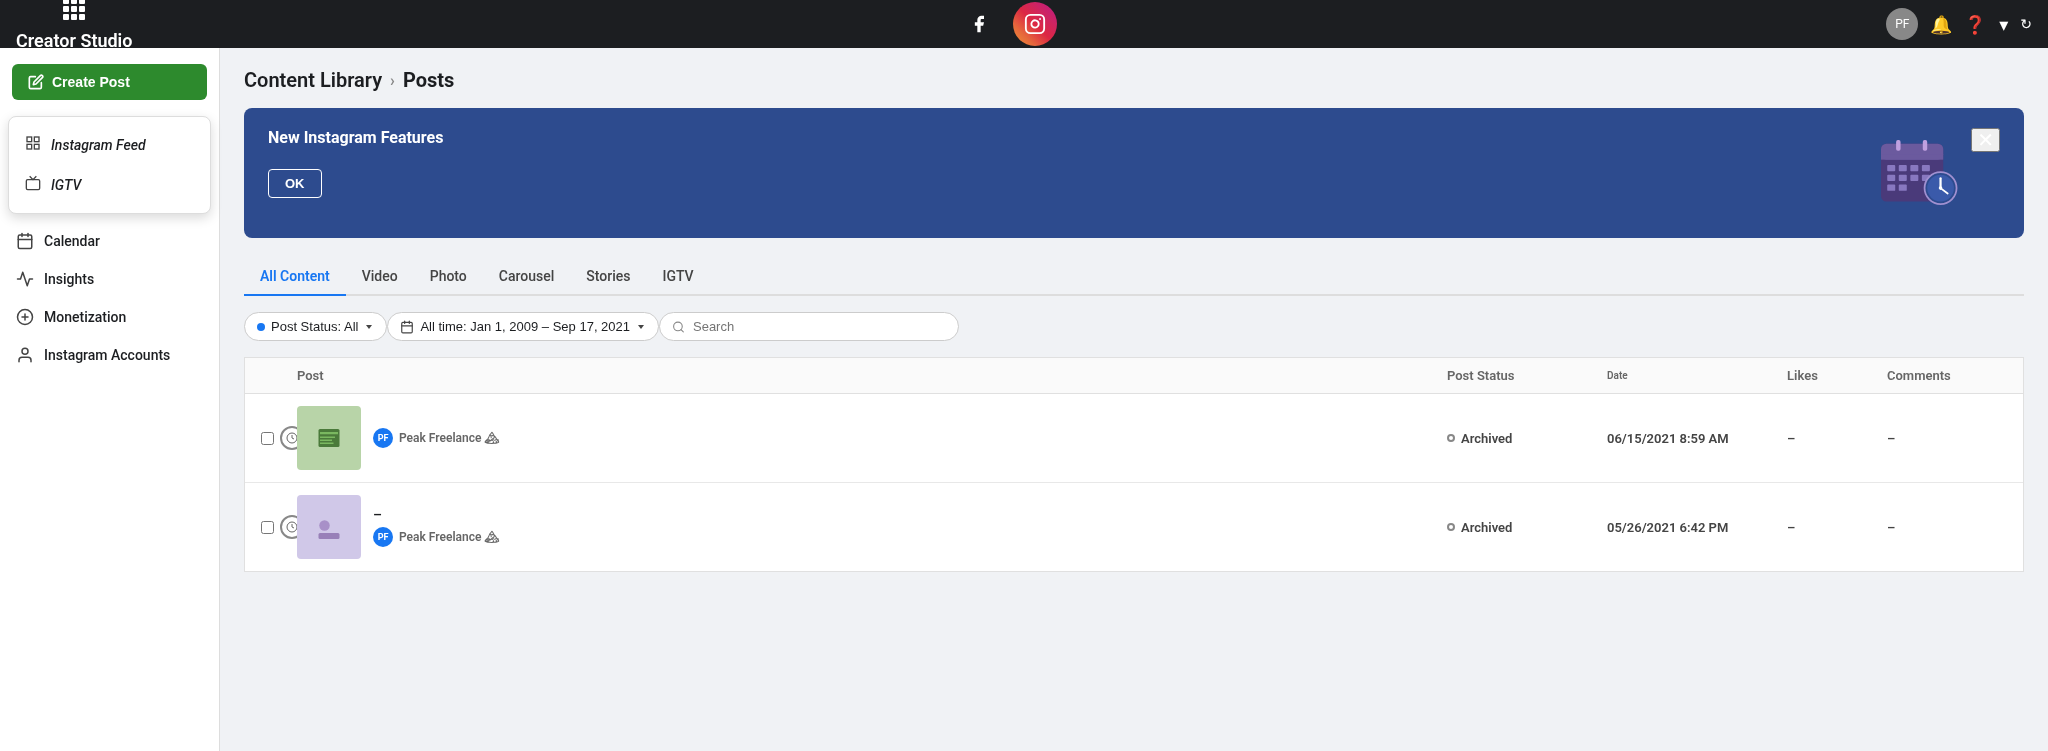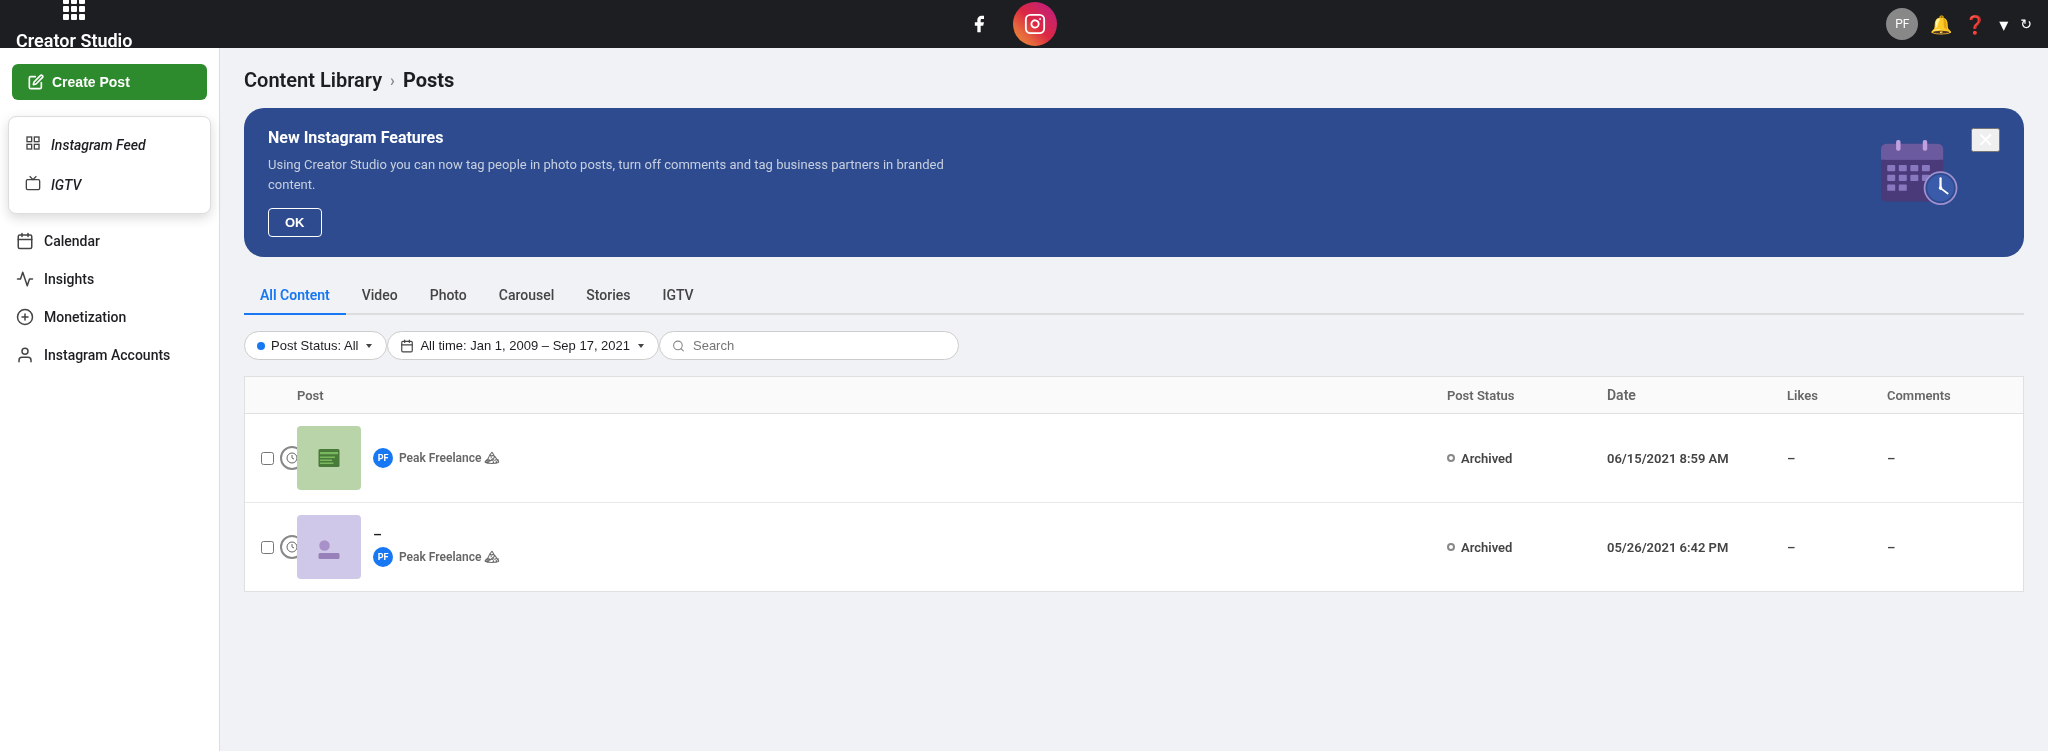--- a/index.html
+++ b/index.html
@@ -107,21 +107,21 @@
       font-size: 20px; font-weight: 600; color: #1c1e21;
       margin-bottom: 16px;
     }
     .breadcrumb-sep { color: #888; font-size: 16px; }
     .breadcrumb-link { color: #1c1e21; }
     .breadcrumb-current { color: #1c1e21; font-weight: 700; }
 
     
     .banner {
       background: #2d4b8e;
-      border-radius: 20px;
+      border-radius: 8px;
       padding: 20px 24px;
       margin-bottom: 20px;
       display: flex;
       align-items: flex-start;
       position: relative;
       overflow: hidden;
     }
     .banner-content { flex: 1; }
     .banner-title { color: #fff; font-size: 16px; font-weight: 700; margin-bottom: 8px; }
     .banner-desc { color: #c8d0e0; font-size: 13px; line-height: 1.5; max-width: 700px; }
@@ -189,21 +189,21 @@
     .search-input-wrap input {
       border: none; outline: none; font-size: 13px; color: #1c1e21; width: 100%; background: transparent;
     }
 
     
     .posts-table { width: 100%; background: #fff; border-radius: 0; overflow: hidden; border: 1px solid #e0e0e0; }
     .table-header { display: flex; align-items: center; padding: 10px 16px; border-bottom: 1px solid #e0e0e0; background: #fafafa; }
     .col-check { width: 36px; flex-shrink: 0; }
     .col-post { flex: 1; font-size: 13px; font-weight: 600; color: #666; }
     .col-status { width: 160px; font-size: 13px; font-weight: 600; color: #666; }
-    .col-date { width: 180px; font-size: 14px; font-weight: 600; color: #666; }
+    .col-date { width: 180px; font-size: 10px; font-weight: 600; color: #666; }
     .col-likes { width: 100px; font-size: 13px; font-weight: 600; color: #666; }
     .col-comments { width: 120px; font-size: 13px; font-weight: 600; color: #666; }
 
     .table-row { display: flex; align-items: center; padding: 12px 16px; border-bottom: 1px solid #e8e8e8; }
     .table-row:last-child { border-bottom: none; }
 
     .post-thumbnail { width: 64px; height: 64px; border-radius: 4px; background: #c8d8b0; flex-shrink: 0; margin-right: 12px; overflow: hidden; position: relative; }
     .post-info { flex: 1; }
     .post-title { font-size: 14px; font-weight: 500; color: #1c1e21; margin-bottom: 4px; }
     .post-author { display: flex; align-items: center; gap: 6px; font-size: 12px; color: #666; }
@@ -333,21 +333,20 @@
 
     <div class="breadcrumb">
       <span class="breadcrumb-link">Content Library</span>
       <span class="breadcrumb-sep">›</span>
       <span class="breadcrumb-current">Posts</span>
     </div>
 
     <div class="banner">
       <div class="banner-content">
         <div class="banner-title">New Instagram Features</div>
-        <div class="banner-desc">Using Creator Studio you can now tag people in photo posts, turn off comments and tag business partners in branded content.</div>
         <button class="banner-ok-btn">OK</button>
       </div>
       <div class="banner-illustration">
 
         <svg class="cal-svg" viewBox="0 0 100 90" xmlns="http://www.w3.org/2000/svg">
 
           <rect x="5" y="12" width="70" height="65" rx="6" fill="#4a3a7a"></rect>
           <rect x="5" y="12" width="70" height="18" rx="6" fill="#6b5a9e"></rect>
           <rect x="5" y="24" width="70" height="6" fill="#6b5a9e"></rect>
 

